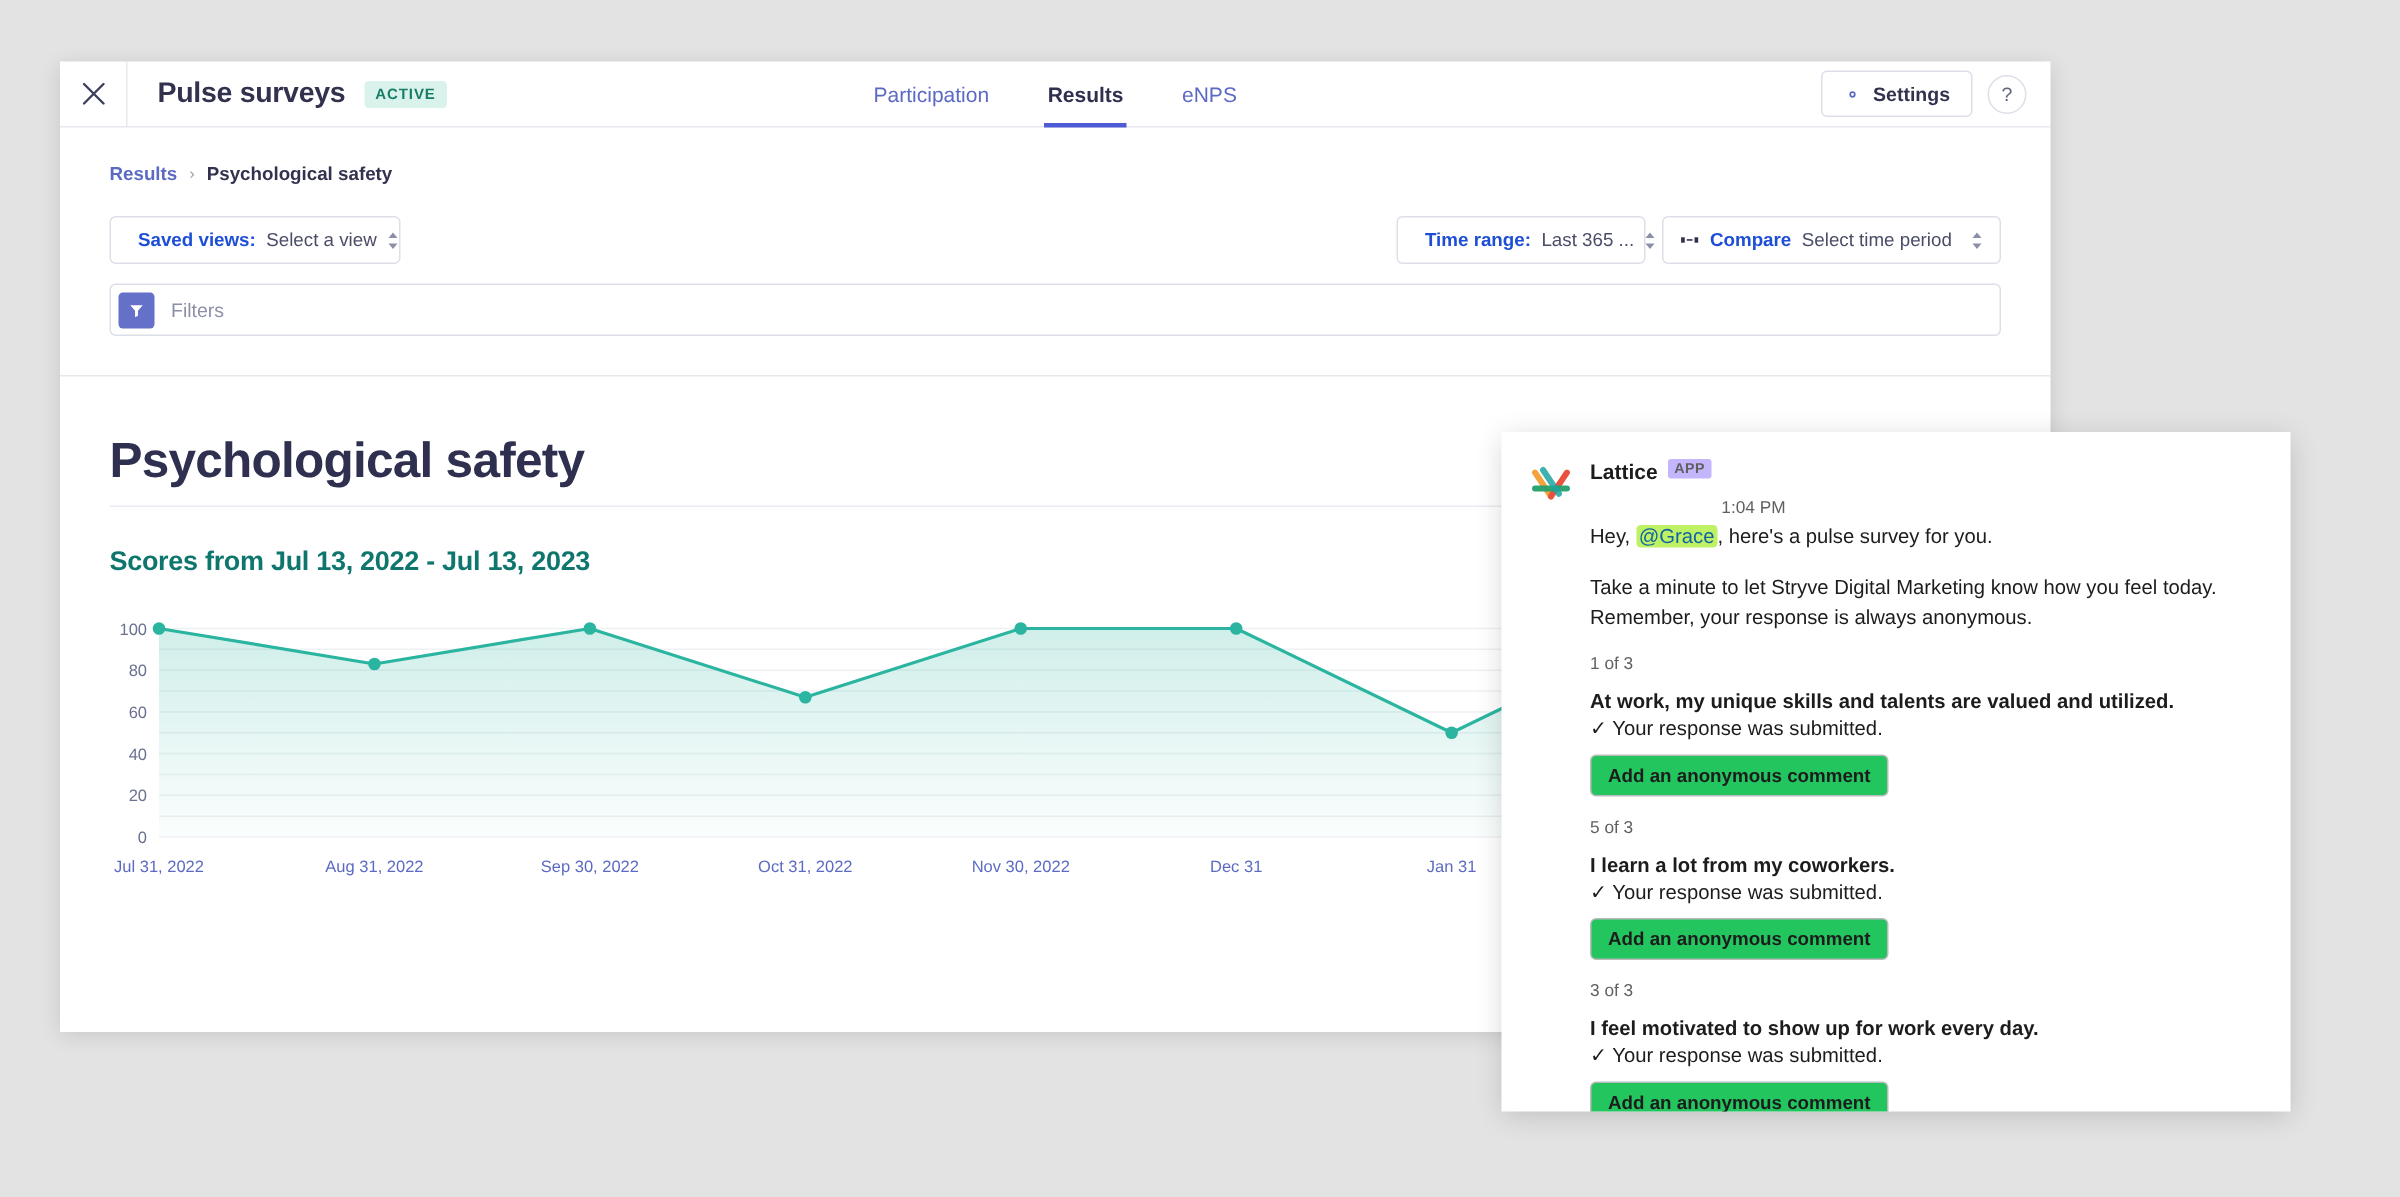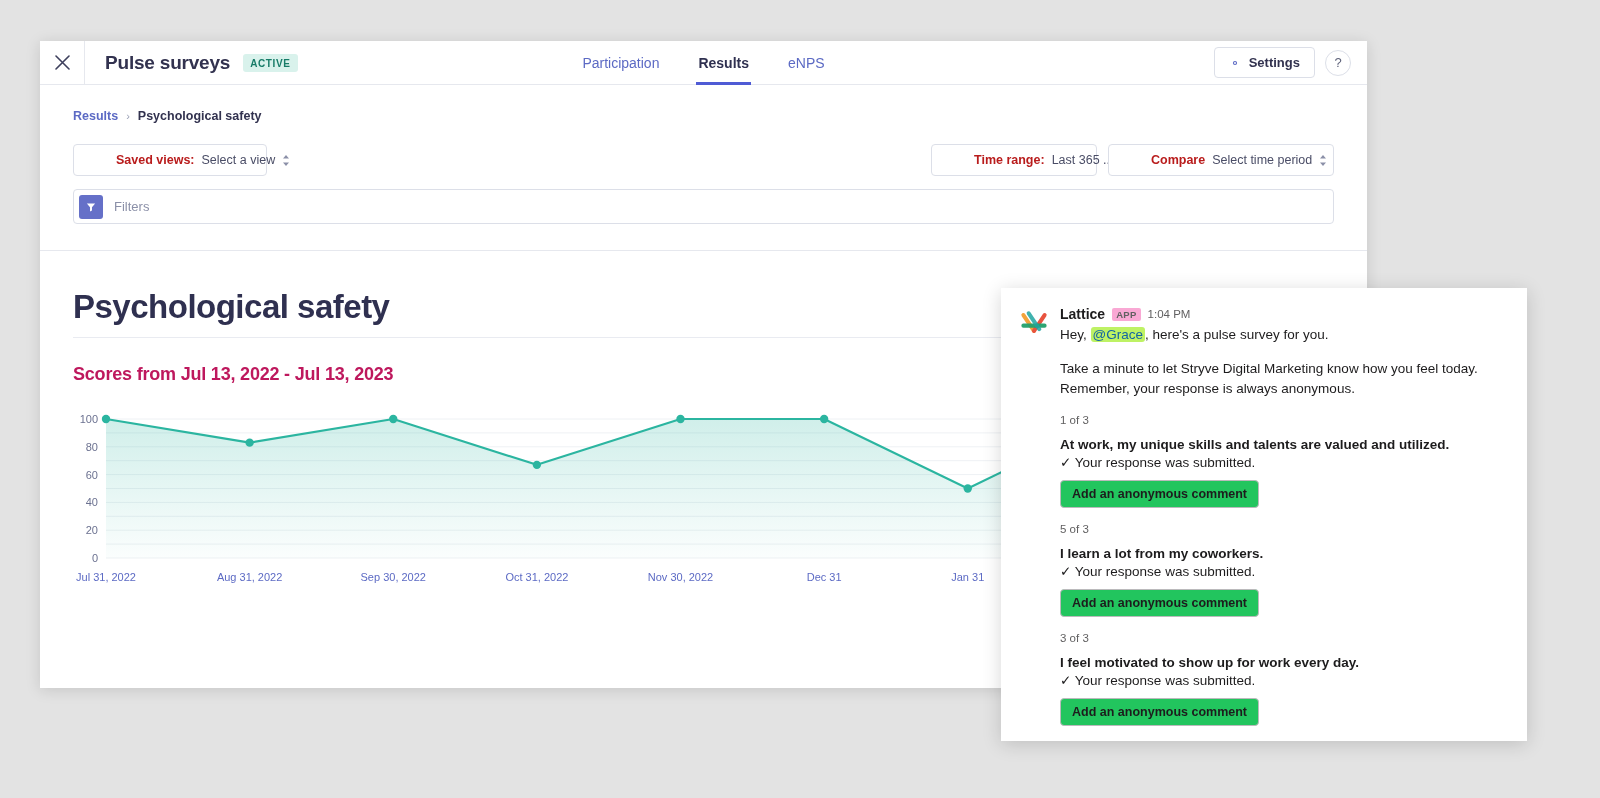--- a/index.html
+++ b/index.html
@@ -97,21 +97,21 @@
   #control-row {
     display: flex; align-items: center; justify-content: space-between;
     margin-bottom: 13px;
   }
   .pill {
     display: inline-flex; align-items: center; gap: 7px;
     border: 1px solid #dcdfe8; border-radius: 4px; background: #fff;
     padding: 8px 11px; font-size: 12.5px; color: #4a4d66; cursor: pointer;
     white-space: nowrap;
   }
-  .pill b { color: #b91c1c; margin-left: 24px; }
+  .pill b { color: #1d4ed8; }
   .pill .caret {
     margin-left: 6px; color: #8b90a8; font-size: 9px; line-height: 1;
     display: flex; flex-direction: column; gap: 1px;
   }
   #right-controls { display: flex; align-items: flex-start; gap: 11px; }
   #time-range-pill { width: 166px; }
   #compare-pill { width: 226px; }
 
   #filters-bar {
     display: flex; align-items: center; gap: 11px;
@@ -126,21 +126,21 @@
 
   
   #results-body { padding: 37px 33px 0; }
   #page-title {
     font-size: 33px; font-weight: bold; color: #2f3050;
     letter-spacing: -0.5px; margin: 0 0 11px;
   }
   #page-meta { font-size: 12.5px; color: #6e7389; margin-bottom: 22px; }
   #divider { height: 1px; background: #e9ebf1; margin-bottom: 26px; }
   #chart-title {
-    font-size: 18px; font-weight: bold; color: #be185d;
+    font-size: 18px; font-weight: bold; color: #0f766e;
     letter-spacing: -0.2px; margin-bottom: 26px;
   }
 
   
   #chart-area { position: relative; height: 180px; }
   #chart-svg { display: block; }
   .ytick { font-size: 11px; fill: #6b7190; font-family: "Liberation Sans", sans-serif; }
   .xtick { font-size: 11px; fill: #5c6ac4; font-family: "Liberation Sans", sans-serif; }
   .gridline { stroke: #eef1f4; stroke-width: 1; }
 
@@ -152,29 +152,29 @@
     background: #ffffff;
     box-shadow: 0 3px 18px rgba(0,0,0,.16);
     padding: 18px 22px 0 18px;
     font-family: "Liberation Sans", sans-serif;
     overflow: hidden;
   }
   #slack-msg { display: flex; gap: 11px; }
   #lattice-avatar { width: 30px; height: 30px; flex: 0 0 30px; margin-top: 2px; }
   #slack-content { flex: 1; min-width: 0; }
   #slack-head {
-    display: flex; align-items: center; gap: 7px; margin-bottom: 3px;
+    display: flex; align-items: flex-start; gap: 7px; margin-bottom: 3px;
   }
   #slack-sender { font-size: 14px; font-weight: bold; color: #1d1c1d; }
   #slack-app-badge {
     font-size: 9.5px; font-weight: bold; color: #616061;
-    background: #f9a8d4; border-radius: 2px; padding: 1px 4px;
+    background: #c4b5fd; border-radius: 2px; padding: 1px 4px;
     letter-spacing: .3px;
   }
-  #slack-time { font-size: 11.5px; color: #616061; }
+  #slack-time { font-size: 11.5px; color: #616061; margin-top: 27px; }
   .slack-line { font-size: 13.5px; color: #1d1c1d; line-height: 1.46; }
   .mention {
     color: #1264a3; background: #bef264; border-radius: 3px; padding: 0 2px;
   }
   .slack-para { font-size: 13.5px; color: #1d1c1d; line-height: 1.5; margin-top: 14px; }
   .q-counter { font-size: 11.5px; color: #616061; margin-top: 15px; }
   .q-text { font-size: 13.5px; font-weight: bold; color: #1d1c1d; margin-top: 11px; }
   .q-status { font-size: 13.5px; color: #1d1c1d; margin-top: 2px; }
   .comment-button {
     display: inline-block; margin-top: 10px;

